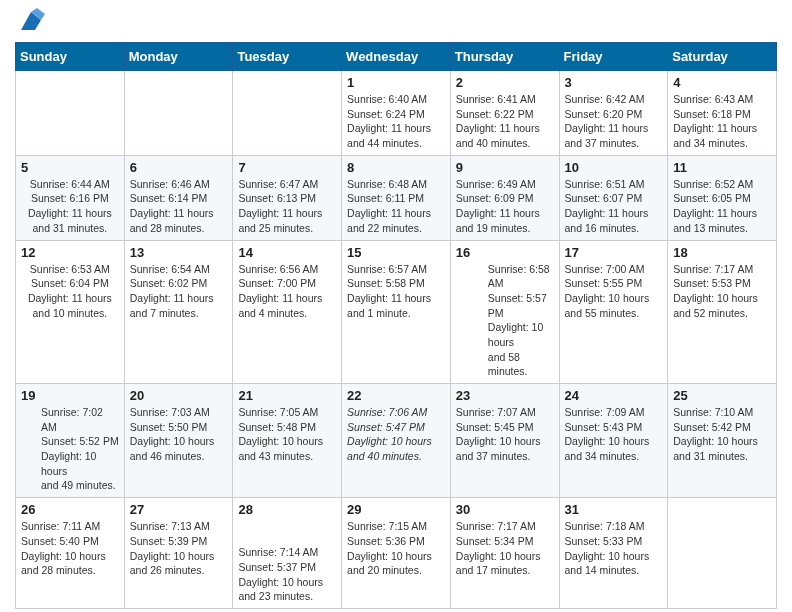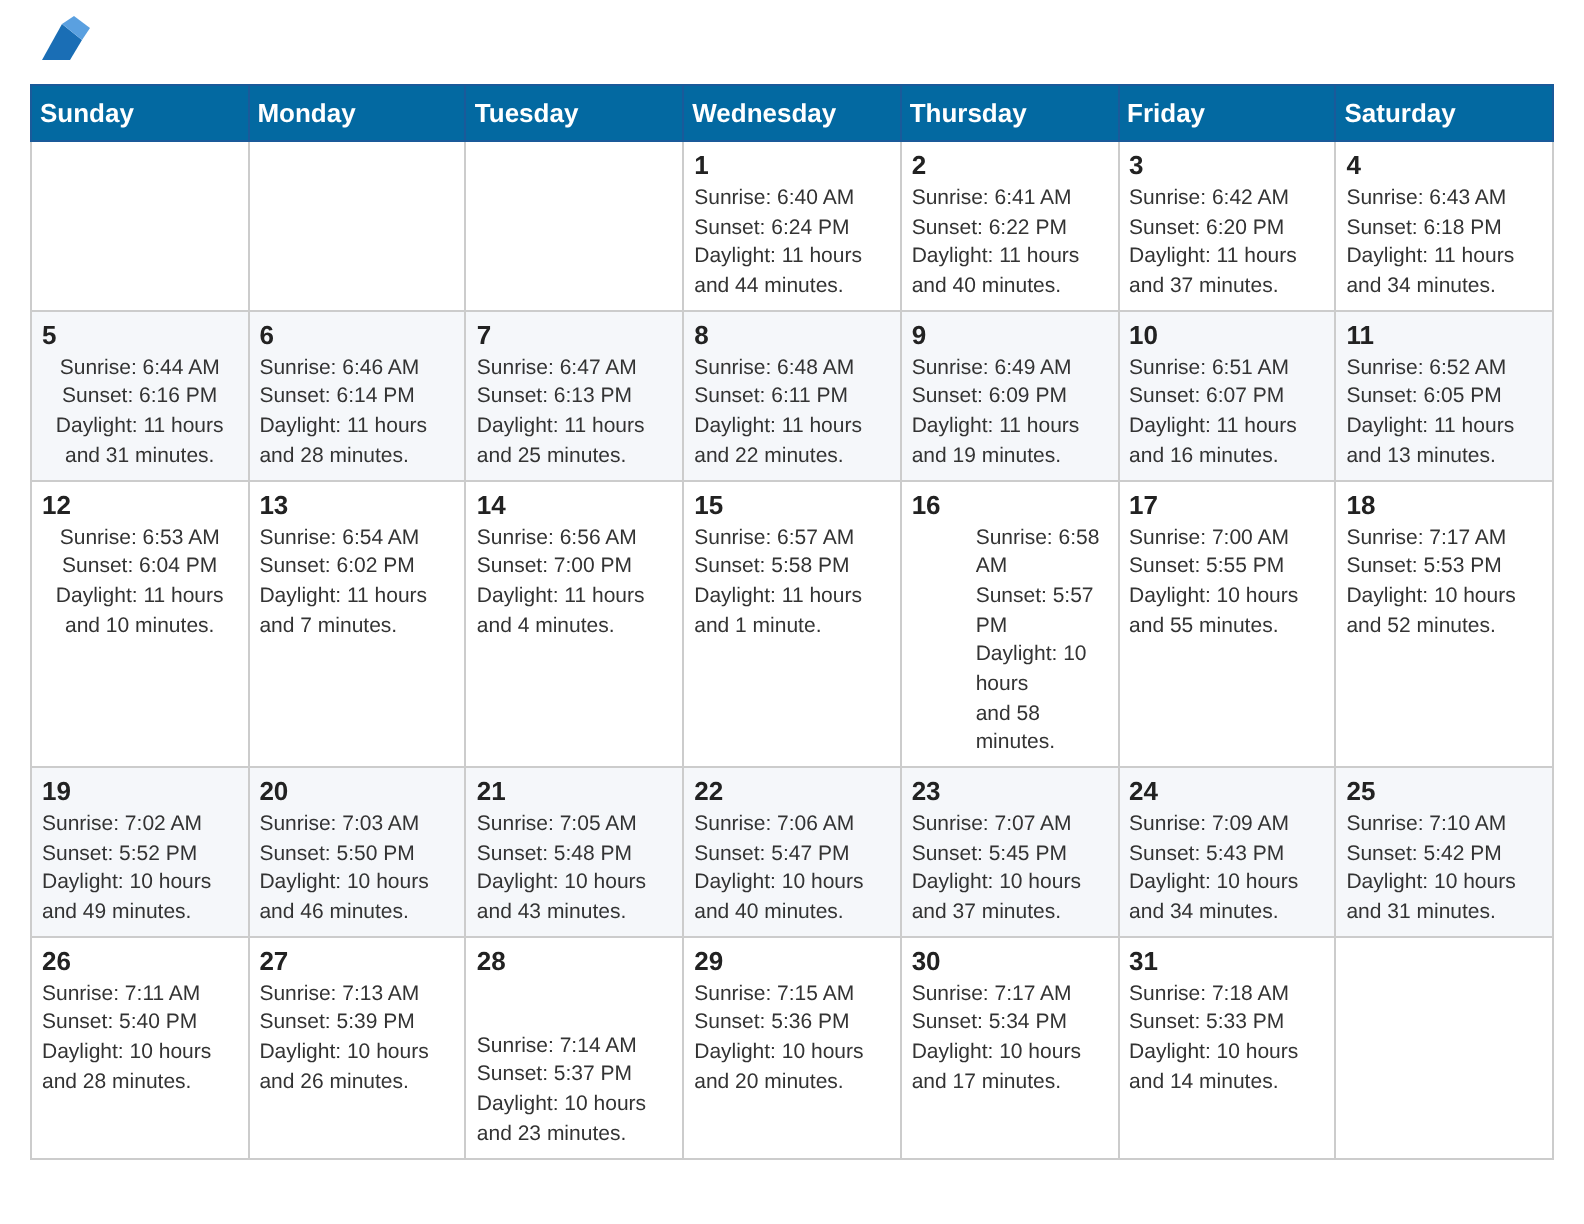--- a/index.html
+++ b/index.html
@@ -262,42 +262,42 @@
             <div class="day-number">18</div>
             <div class="day-info" style="white-space: pre-line;">Sunrise: 7:17 AM
 Sunset: 5:53 PM
 Daylight: 10 hours
 and 52 minutes.</div>
           </td>
         </tr>
         <tr>
           <td>
             <div class="day-number">19</div>
-            <div class="day-info" style="white-space: pre-line;">Sunrise: 7:02 AM
+            <div class="day-info" style="white-space: pre-line; margin-left: 20px;">Sunrise: 7:02 AM
 Sunset: 5:52 PM
 Daylight: 10 hours
 and 49 minutes.</div>
           </td>
           <td>
             <div class="day-number">20</div>
             <div class="day-info" style="white-space: pre-line;">Sunrise: 7:03 AM
 Sunset: 5:50 PM
 Daylight: 10 hours
 and 46 minutes.</div>
           </td>
           <td>
             <div class="day-number">21</div>
             <div class="day-info" style="white-space: pre-line;">Sunrise: 7:05 AM
 Sunset: 5:48 PM
 Daylight: 10 hours
 and 43 minutes.</div>
           </td>
           <td>
             <div class="day-number">22</div>
-            <div class="day-info" style="white-space: pre-line;">Sunrise: 7:06 AM
+            <div class="day-info" style="white-space: pre-line; font-style: italic;">Sunrise: 7:06 AM
 Sunset: 5:47 PM
 Daylight: 10 hours
 and 40 minutes.</div>
           </td>
           <td>
             <div class="day-number">23</div>
             <div class="day-info" style="white-space: pre-line;">Sunrise: 7:07 AM
 Sunset: 5:45 PM
 Daylight: 10 hours
 and 37 minutes.</div>

